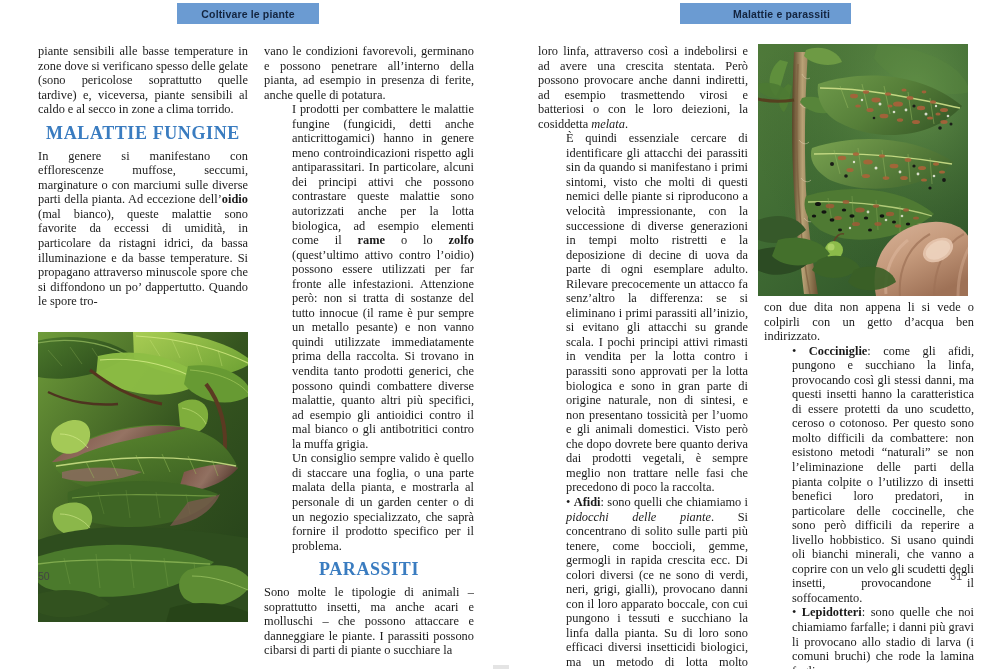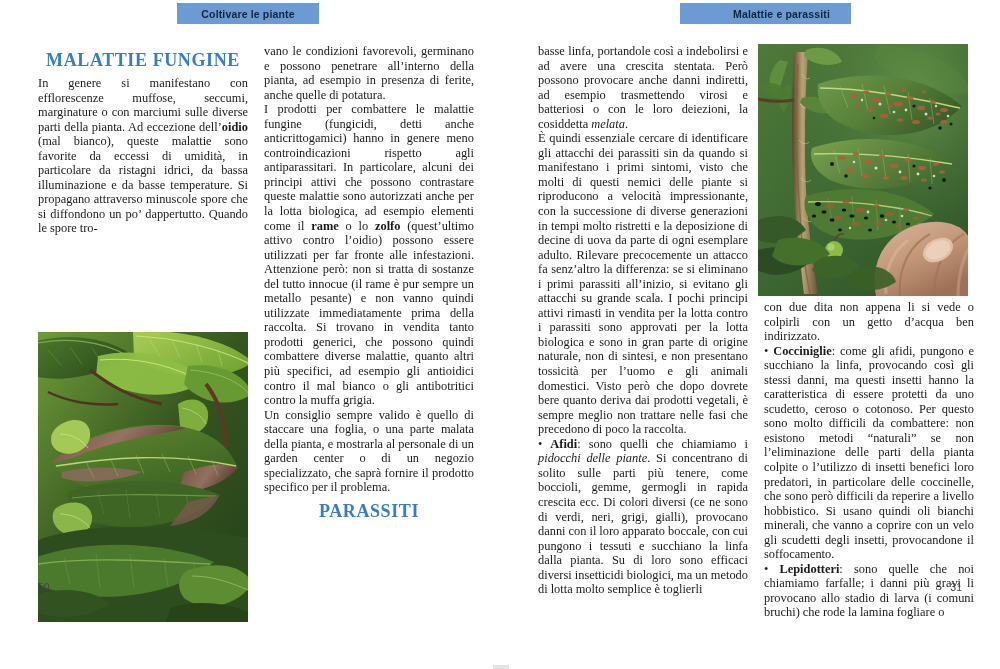--- a/index.html
+++ b/index.html
@@ -69,21 +69,21 @@
     margin: 0;
     font-size: 12.4px;
     line-height: 14.55px;
     text-align: justify;
     text-align-last: left;
     color: #1a1a1a;
     hyphens: manual;
     -webkit-hyphens: manual;
     word-spacing: -0.1px;
   }
-  p.body + p.body { margin-top: 0; }
+  p.body + p.body { margin-top: 0; margin-left: 28px; }
 
   .b { font-weight: bold; }
   .i { font-style: italic; }
 
   
   h2.section {
     margin: 0;
     color: #3a7cc0;
     font-family: "Liberation Serif", "DejaVu Serif", serif;
     font-weight: bold;
@@ -111,21 +111,21 @@
     left: 258px;
     top: 44px;
     width: 210px;
     height: 252px;
   }
   .photo svg { display: block; width: 100%; height: 100%; }
 
   
   .folio {
     position: absolute;
-    bottom: 5px;
+    bottom: 16px;
     font-family: "Liberation Sans", "DejaVu Sans", sans-serif;
     font-size: 10.5px;
     color: #444;
   }
   .page-left  .folio { left: 38px; }
   .page-right .folio { right: 38px; }
 
   
   .seam {
     position: absolute;
@@ -141,35 +141,37 @@
 
 <div class="spread">
 
   <div class="page page-left">
 
     <div class="banner">Coltivare le piante</div>
 
     <div class="cols">
 
       <div class="col col-1">
+        <p class="body">piante sensibili alle basse temperature in zone dove si verificano spesso delle gelate (sono pericolose soprattutto quelle tardive) e, viceversa, piante sensibili al caldo e al secco in zone a clima torrido.</p>
 
         <h2 class="section head-fungine">MALATTIE FUNGINE</h2>
 
         <p class="body"><span>In genere si manifestano con efflorescenze muffose, seccumi, marginature o con marciumi sulle diverse parti della pianta. Ad eccezione dell’</span><span class="b">oidio</span><span> (mal bianco), queste malattie sono favorite da eccessi di umidità, in particolare da ristagni idrici, da bassa illuminazione e da basse temperature. Si propagano attraverso minuscole spore che si diffondono un po’ dappertutto. Quando le spore tro-</span></p>
       </div>
 
       <div class="col col-2">
         <p class="body">vano le condizioni favorevoli, germinano e possono penetrare all’interno della pianta, ad esempio in presenza di ferite, anche quelle di potatura.</p>
 
         <p class="body"><span>I prodotti per combattere le malattie fungine (fungicidi, detti anche anticrittogamici) hanno in genere meno controindicazioni rispetto agli antiparassitari. In particolare, alcuni dei principi attivi che possono contrastare queste malattie sono autorizzati anche per la lotta biologica, ad esempio elementi come il </span><span class="b">rame</span><span> o lo </span><span class="b">zolfo</span><span> (quest’ultimo attivo contro l’oidio) possono essere utilizzati per far fronte alle infestazioni. Attenzione però: non si tratta di sostanze del tutto innocue (il rame è pur sempre un metallo pesante) e non vanno quindi utilizzate immediatamente prima della raccolta. Si trovano in vendita tanto prodotti generici, che possono quindi combattere diverse malattie, quanto altri più specifici, ad esempio gli antioidici contro il mal bianco o gli antibotritici contro la muffa grigia.</span></p>
 
         <p class="body">Un consiglio sempre valido è quello di staccare una foglia, o una parte malata della pianta, e mostrarla al personale di un garden center o di un negozio specializzato, che saprà fornire il prodotto specifico per il problema.</p>
 
         <h2 class="section head-parassiti">PARASSITI</h2>
 
+        <p class="body">Sono molte le tipologie di animali – soprattutto insetti, ma anche acari e molluschi – che possono attaccare e danneggiare le piante. I parassiti possono cibarsi di parti di piante o succhiare la</p>
       </div>
     </div>
 
     <div class="photo photo-left">
       <svg viewBox="0 0 210 290" preserveAspectRatio="none" aria-hidden="true">
         <defs>
           <linearGradient id="lg-bg" x1="0" y1="0" x2="1" y2="1">
             <stop offset="0" stop-color="#6f9c3a"></stop>
             <stop offset="0.5" stop-color="#35541f"></stop>
             <stop offset="1" stop-color="#24401a"></stop>
@@ -256,21 +258,21 @@
     <div class="folio">50</div>
   </div>
 
   <div class="page page-right">
 
     <div class="banner">Malattie e parassiti</div>
 
     <div class="cols">
 
       <div class="col col-1">
-        <p class="body"><span>basse linfa, portandole così a indebolirsi e ad avere una crescita stentata. Però possono provocare anche danni indiretti, ad esempio trasmettendo virosi e batteriosi o con le loro deiezioni, la cosiddetta </span><span class="i">melata</span><span>.</span></p>
+        <p class="body"><span>loro linfa, attraverso così a indebolirsi e ad avere una crescita stentata. Però possono provocare anche danni indiretti, ad esempio trasmettendo virosi e batteriosi o con le loro deiezioni, la cosiddetta </span><span class="i">melata</span><span>.</span></p>
 
         <p class="body">È quindi essenziale cercare di identificare gli attacchi dei parassiti sin da quando si manifestano i primi sintomi, visto che molti di questi nemici delle piante si riproducono a velocità impressionante, con la successione di diverse generazioni in tempi molto ristretti e la deposizione di decine di uova da parte di ogni esemplare adulto. Rilevare precocemente un attacco fa senz’altro la differenza: se si eliminano i primi parassiti all’inizio, si evitano gli attacchi su grande scala. I pochi principi attivi rimasti in vendita per la lotta contro i parassiti sono approvati per la lotta biologica e sono in gran parte di origine naturale, non di sintesi, e non presentano tossicità per l’uomo e gli animali domestici. Visto però che dopo dovrete bere quanto deriva dai prodotti vegetali, è sempre meglio non trattare nelle fasi che precedono di poco la raccolta.</p>
 
 
         <p class="body"><span>• </span><span class="b">Afidi</span><span>: sono quelli che chiamiamo i </span><span class="i">pidocchi delle piante</span><span>. Si concentrano di solito sulle parti più tenere, come boccioli, gemme, germogli in rapida crescita ecc. Di colori diversi (ce ne sono di verdi, neri, grigi, gialli), provocano danni con il loro apparato boccale, con cui pungono i tessuti e succhiano la linfa dalla pianta. Su di loro sono efficaci diversi insetticidi biologici, ma un metodo di lotta molto semplice è toglierli</span></p>
       </div>
 
       <div class="col col-2">
         <div style="height:256px"></div>
 

